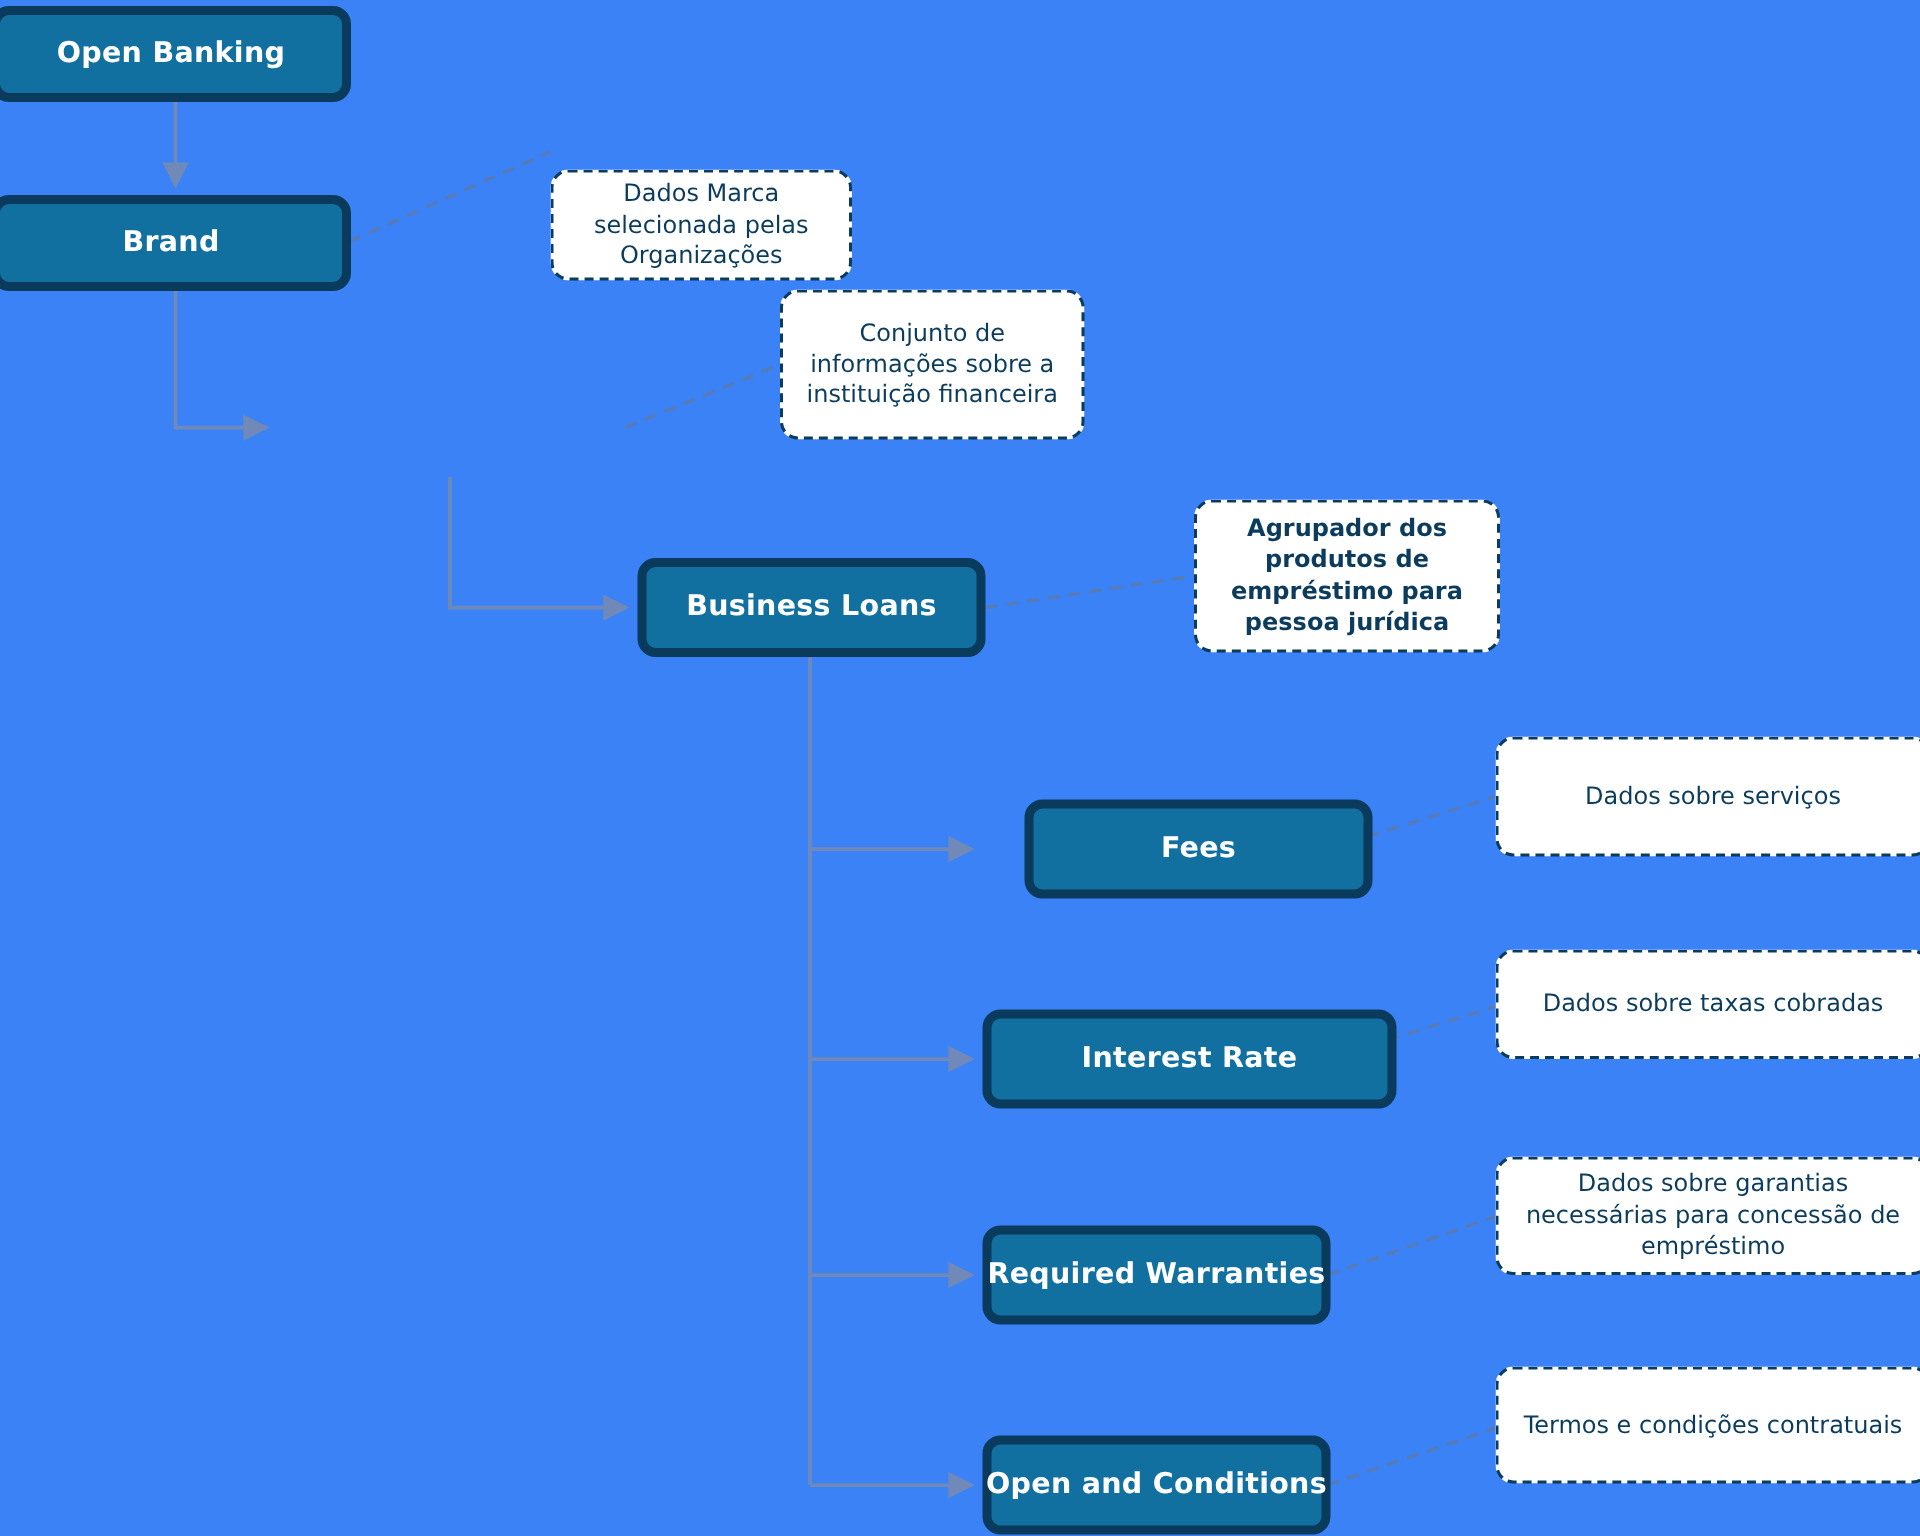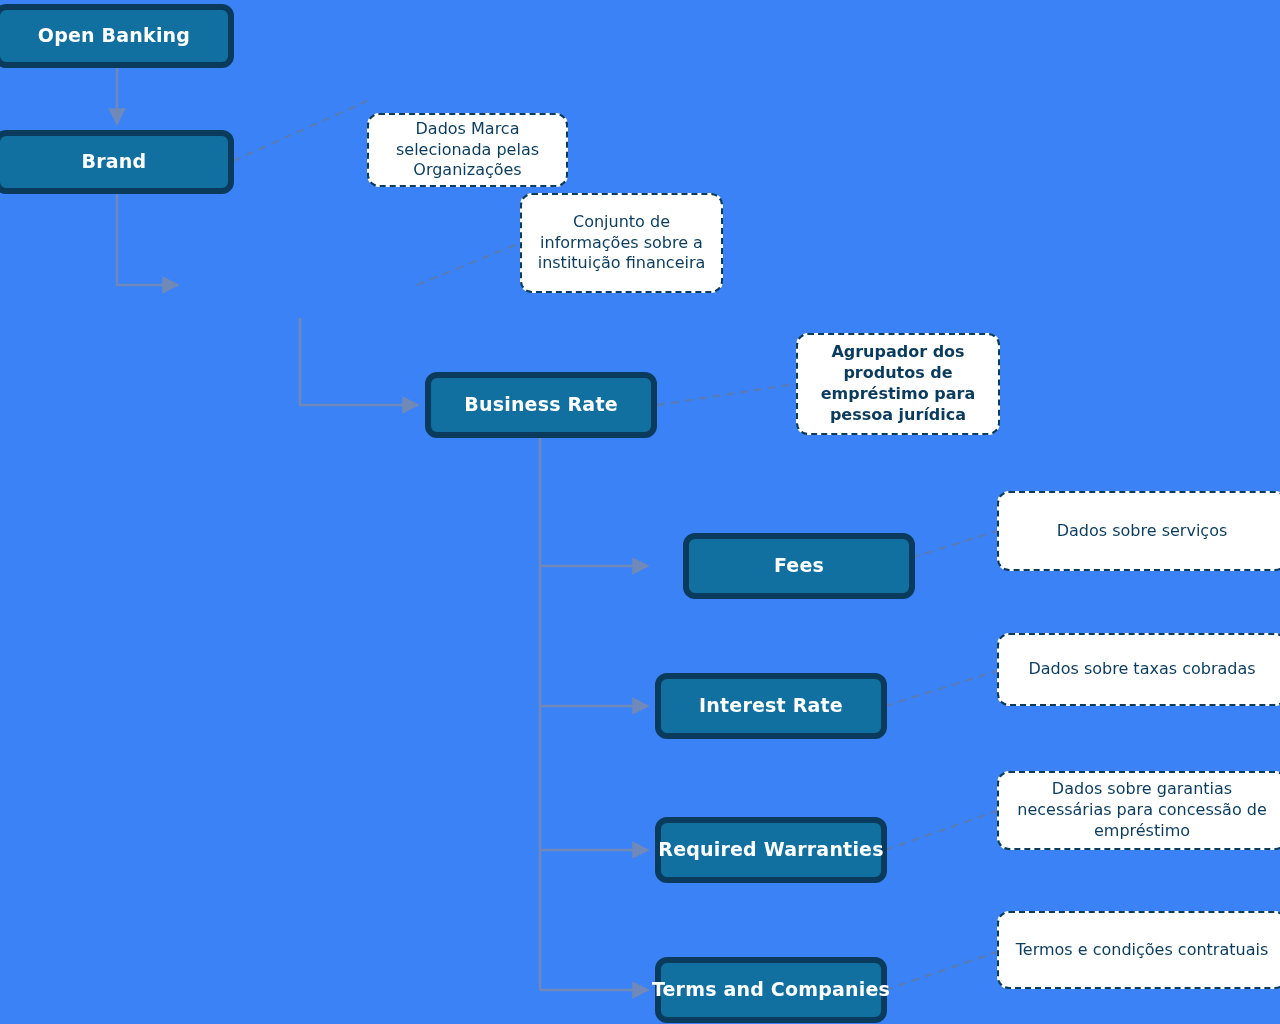--- a/index.html
+++ b/index.html
@@ -109,37 +109,37 @@
   <div class="node" style="left:-6px; top:4px; width:240px; height:64px;">
     <span>Open Banking</span>
   </div>
 
   <div class="node" style="left:-6px; top:130px; width:240px; height:64px;">
     <span>Brand</span>
   </div>
 
 
   <div class="node" style="left:425px; top:372px; width:232px; height:66px;">
-    <span>Business Rate</span>
+    <span>Business Loans</span>
   </div>
 
   <div class="node" style="left:655px; top:533px; width:232px; height:66px;margin-left:28px;">
     <span>Fees</span>
   </div>
 
-  <div class="node" style="left:655px; top:673px; width:232px; height:66px;">
+  <div class="node" style="left:655px; top:673px; width:276px; height:66px;">
     <span>Interest Rate</span>
   </div>
 
   <div class="node" style="left:655px; top:817px; width:232px; height:66px;">
     <span>Required Warranties</span>
   </div>
 
   <div class="node" style="left:655px; top:957px; width:232px; height:66px;">
-    <span>Terms and Companies</span>
+    <span>Open and Conditions</span>
   </div>
 
   <div class="callout" style="left:367px; top:65px; width:201px; height:74px;margin-top:48px;">
     <span>Dados Marca selecionada pelas Organizações</span>
   </div>
 
   <div class="callout" style="left:520px; top:193px; width:203px; height:100px;">
     <span>Conjunto de informações sobre a instituição financeira</span>
   </div>
 

